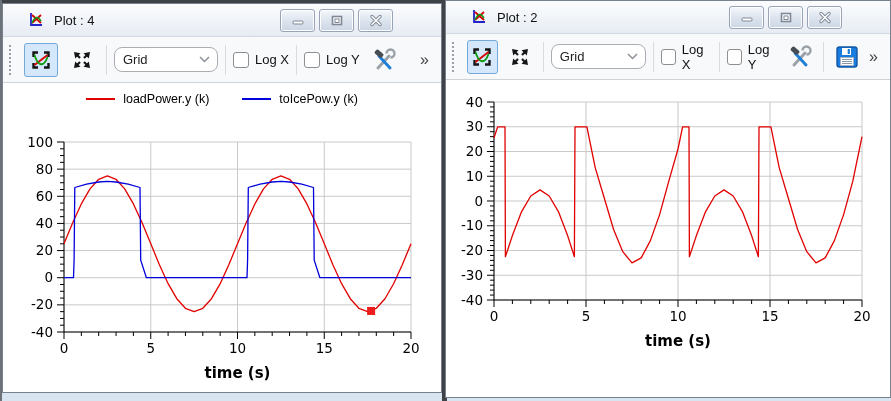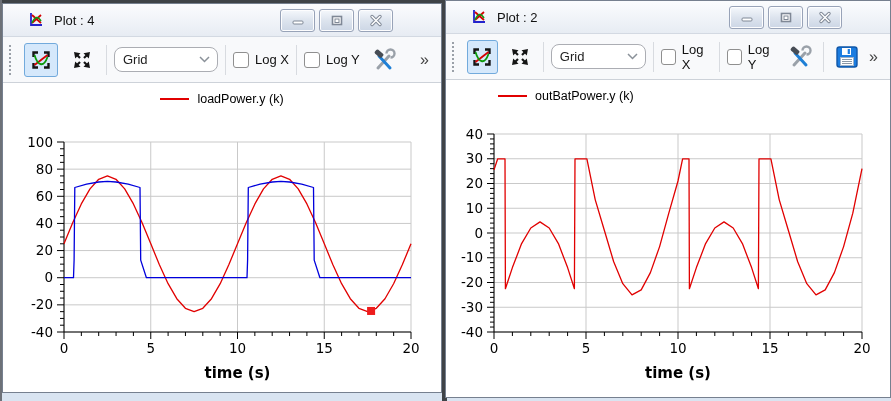--- a/index.html
+++ b/index.html
@@ -166,20 +166,24 @@
       </svg>
     </button>
     <span class="overflow">»</span>
   </div>
 
   <div class="plotarea">
     <div class="legend legend-center">
       <span class="legend-item">
         <span class="swatch" style="background: rgb(225, 0, 0);"></span>
         <span>loadPower.y (k)</span>
+      </span>
+      <span class="legend-item">
+        <span class="swatch" style="background: rgb(0, 0, 220);"></span>
+        <span>toIcePow.y (k)</span>
       </span>
     </div>
     <svg class="chart" width="438" height="279">
         <line x1="61" y1="27" x2="61" y2="217" stroke="#c9c9c9" stroke-width="1"></line>
         <line x1="147.75" y1="27" x2="147.75" y2="217" stroke="#c9c9c9" stroke-width="1"></line>
         <line x1="234.5" y1="27" x2="234.5" y2="217" stroke="#c9c9c9" stroke-width="1"></line>
         <line x1="321.25" y1="27" x2="321.25" y2="217" stroke="#c9c9c9" stroke-width="1"></line>
         <line x1="408" y1="27" x2="408" y2="217" stroke="#c9c9c9" stroke-width="1"></line>
         <line x1="61" y1="217" x2="408" y2="217" stroke="#c9c9c9" stroke-width="1"></line>
         <line x1="61" y1="189.85714285714286" x2="408" y2="189.85714285714286" stroke="#c9c9c9" stroke-width="1"></line>
@@ -349,26 +353,20 @@
         <rect x="7" y="3" width="9" height="7" fill="#ffffff"></rect>
         <rect x="12.7" y="4" width="2.2" height="5" fill="#1b7ce0"></rect>
         <rect x="5.5" y="12.5" width="13" height="8" fill="#ffffff" stroke="#9fb2c8"></rect>
         <path d="M7 14.5 H17 M7 16.5 H17 M7 18.5 H17" stroke="#8a97a6" stroke-width="1"></path>
       </svg>
     </button>
     <span class="overflow">»</span>
   </div>
 
   <div class="plotarea">
-    <div class="legend legend-left">
-      <span class="legend-item">
-        <span class="swatch" style="background: rgb(225, 0, 0);"></span>
-        <span>outBatPower.y (k)</span>
-      </span>
-    </div>
     <svg class="chart" width="444" height="286">
         <line x1="48" y1="22" x2="48" y2="220" stroke="#c9c9c9" stroke-width="1"></line>
         <line x1="140" y1="22" x2="140" y2="220" stroke="#c9c9c9" stroke-width="1"></line>
         <line x1="232" y1="22" x2="232" y2="220" stroke="#c9c9c9" stroke-width="1"></line>
         <line x1="324" y1="22" x2="324" y2="220" stroke="#c9c9c9" stroke-width="1"></line>
         <line x1="416" y1="22" x2="416" y2="220" stroke="#c9c9c9" stroke-width="1"></line>
         <line x1="48" y1="220" x2="416" y2="220" stroke="#c9c9c9" stroke-width="1"></line>
         <line x1="48" y1="195.25" x2="416" y2="195.25" stroke="#c9c9c9" stroke-width="1"></line>
         <line x1="48" y1="170.5" x2="416" y2="170.5" stroke="#c9c9c9" stroke-width="1"></line>
         <line x1="48" y1="145.75" x2="416" y2="145.75" stroke="#c9c9c9" stroke-width="1"></line>

